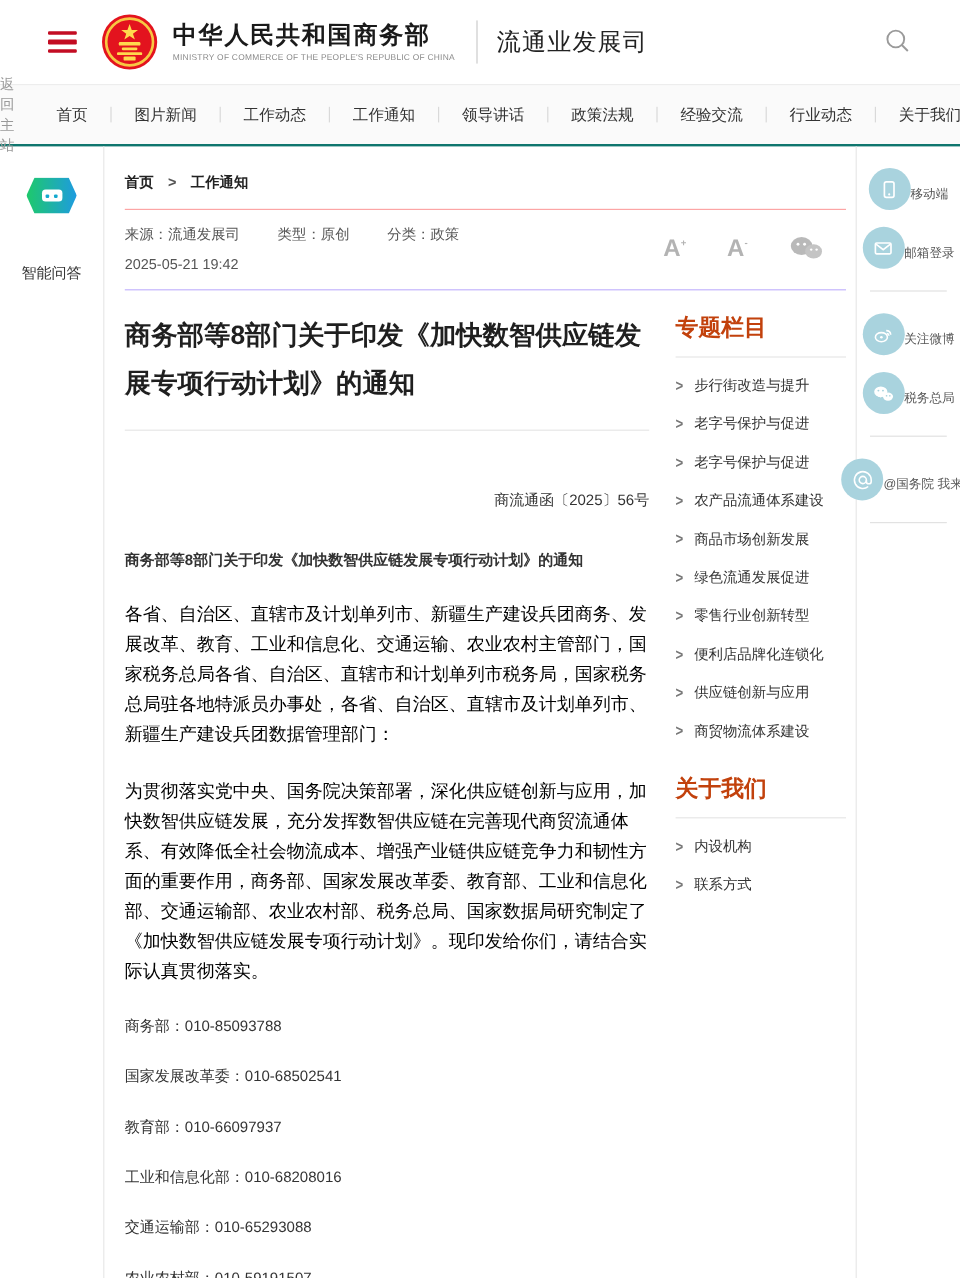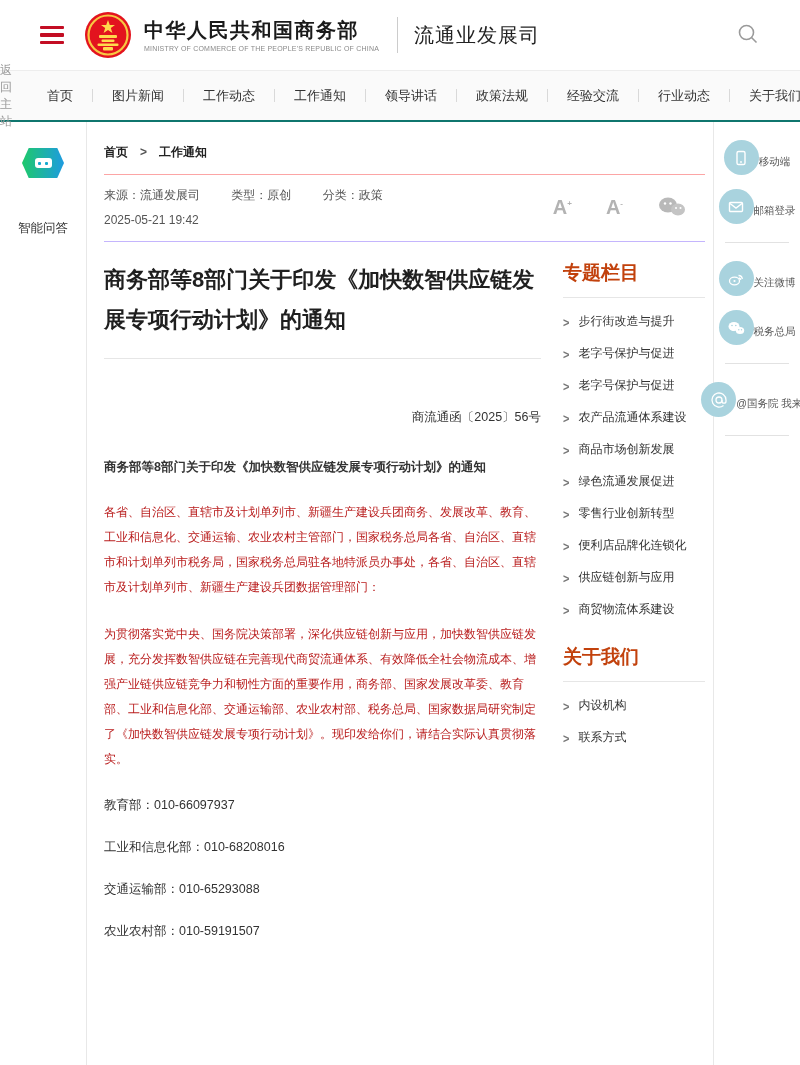--- a/index.html
+++ b/index.html
@@ -63,21 +63,21 @@
   .share-btn { cursor:pointer; }
 
   
   .content-cols { display:flex; padding-top:18px; }
   .article-col { width:437px; }
   .topic-col { width:142px; margin-left:22px; }
 
   .article-title { font-size:22px; font-weight:700; color:#1f1f1f; line-height:40px; padding-bottom:18px; border-bottom:1px solid #e6e6e6; }
   .doc-number { text-align:right; font-size:12.5px; color:#333; margin-top:50px; }
   .notice-heading { font-size:12.5px; font-weight:700; margin-top:30px; line-height:22px; }
-  .article-col p.bodytext { font-size:12px; line-height:25px; margin-top:22px; color:#b91c1c; white-space:pre-wrap; }
+  .article-col p.bodytext { font-size:15px; line-height:25px; margin-top:22px; color:#000000; white-space:pre-wrap; }
   .article-col p.contact { font-size:12.5px; margin-top:25px; color:#333; white-space:pre-wrap; }
 
   
   .topic-heading { font-size:19px; font-weight:700; color:#c2410c; padding-bottom:11px; border-bottom:1px solid #e6e6e6; }
   .topic-list { margin-bottom:10px; }
   .topic-item { display:flex; align-items:center; font-size:12px; color:#333; margin-top:15px; cursor:pointer; white-space:nowrap; }
   .topic-item .chev { color:#777; font-size:11px; margin-right:9px; font-weight:700; transform:scaleY(1.2); }
   .about-heading { margin-top:26px; }
 
   svg { display:block; }
@@ -186,20 +186,22 @@
     </div>
 
     <div class="content-cols">
 
       <article class="article-col">
         <h1 class="article-title">商务部等8部门关于印发《加快数智供应链发展专项行动计划》的通知</h1>
         <div class="doc-number">商流通函〔2025〕56号</div>
         <p class="notice-heading">商务部等8部门关于印发《加快数智供应链发展专项行动计划》的通知</p>
         <p class="bodytext">各省、自治区、直辖市及计划单列市、新疆生产建设兵团商务、发展改革、教育、工业和信息化、交通运输、农业农村主管部门，国家税务总局各省、自治区、直辖市和计划单列市税务局，国家税务总局驻各地特派员办事处，各省、自治区、直辖市及计划单列市、新疆生产建设兵团数据管理部门：</p>
         <p class="bodytext">为贯彻落实党中央、国务院决策部署，深化供应链创新与应用，加快数智供应链发展，充分发挥数智供应链在完善现代商贸流通体系、有效降低全社会物流成本、增强产业链供应链竞争力和韧性方面的重要作用，商务部、国家发展改革委、教育部、工业和信息化部、交通运输部、农业农村部、税务总局、国家数据局研究制定了《加快数智供应链发展专项行动计划》。现印发给你们，请结合实际认真贯彻落实。</p>
+        <p class="contact">商务部：010-85093788</p>
+        <p class="contact">国家发展改革委：010-68502541</p>
         <p class="contact">教育部：010-66097937</p>
         <p class="contact">工业和信息化部：010-68208016</p>
         <p class="contact">交通运输部：010-65293088</p>
         <p class="contact">农业农村部：010-59191507</p>
 
       </article>
 
       <aside class="topic-col">
         <h3 class="topic-heading">专题栏目</h3>
         <div class="topic-list">

